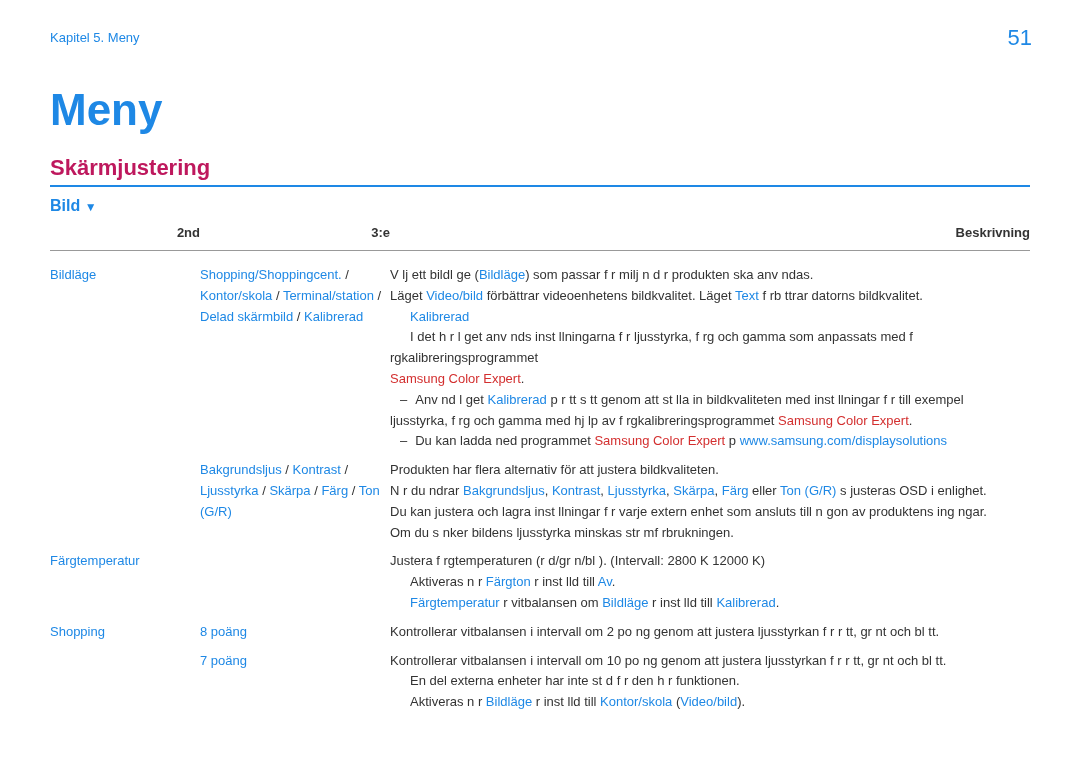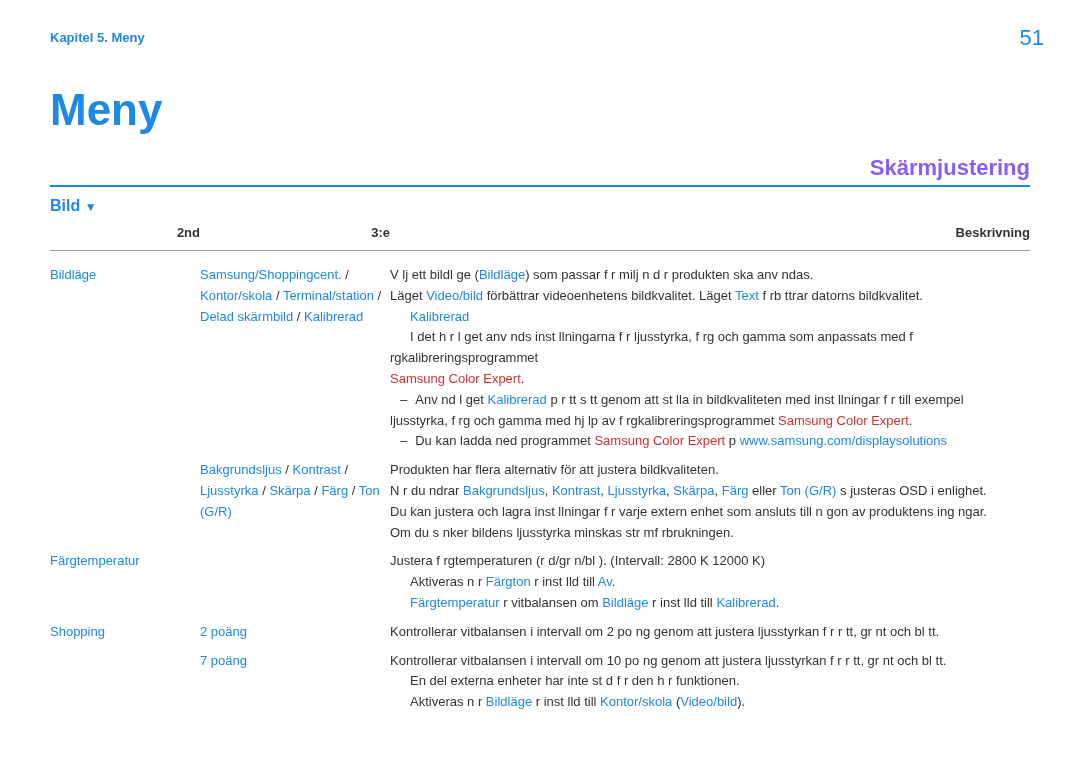--- a/index.html
+++ b/index.html
@@ -9,43 +9,42 @@
     color: #333;
     background: #fff;
     width: 1080px;
     height: 763px;
     padding: 30px 50px;
     position: relative;
   }
   .page-number {
     position: absolute;
     top: 25px;
-    right: 36px;
+    right: 48px;
     color: #1e88e5;
     font-size: 22px;
     font-weight: 400;
   }
   .chapter {
     color: #1e88e5;
     font-size: 13px;
-    font-weight: bold;
+    font-weight: normal;
     margin-bottom: 40px;
   }
   .heading {
     color: #1e88e5;
     font-size: 44px;
     font-weight: bold;
     margin-bottom: 20px;
   }
   .section {
-    color: #8b5cf6;
+    color: #be185d;
     font-size: 22px;
     font-weight: bold;
     margin-bottom: 4px;
-    text-align: right;
   }
   .hr-blue {
     border: none;
     border-top: 2px solid #1e88e5;
     margin-bottom: 10px;
     width: 980px;
   }
   .hr-gray {
     border: none;
     border-top: 1px solid #999;
@@ -114,21 +113,21 @@
   </tr>
   <tr>
         <td colspan="3" style="padding:0">
           <hr class="hr-gray">
         </td>
       </tr>
 
   <tr>
     <td class="blue">Bildläge</td>
     <td>
-      <span class="blue">Samsung/Shoppingcent.</span><span> / </span><br>
+      <span class="blue">Shopping/Shoppingcent.</span><span> / </span><br>
       <span class="blue">Kontor/skola</span><span> / </span>
       <span class="blue">Terminal/station</span><span> / </span><br>
       <span class="blue">Delad skärmbild</span><span> / </span>
       <span class="blue">Kalibrerad</span>
     </td>
     <td>
       <span>V lj ett bildl ge (</span><span class="blue">Bildläge</span><span>) som passar f r milj n d r produkten ska anv ndas.</span><br>
       <span>Läget </span><span class="blue">Video/bild</span><span> förbättrar videoenhetens bildkvalitet. Läget </span><span class="blue">Text</span><span> f rb ttrar datorns bildkvalitet.</span><br>
       <span class="blue indent">Kalibrerad</span><br>
       <span class="indent">I det h r l get anv nds inst llningarna f r ljusstyrka, f rg och gamma som anpassats med f rgkalibreringsprogrammet </span><br>
@@ -169,21 +168,21 @@
     <td></td>
     <td>
       <span>Justera f rgtemperaturen (r d/gr n/bl ). (Intervall: 2800 K 12000 K)</span><br>
       <span class="indent">Aktiveras n r </span><span class="blue">Färgton</span><span>  r inst lld till </span><span class="blue">Av</span><span>.</span><br>
       <span class="blue indent">Färgtemperatur</span><span>  r vitbalansen om </span><span class="blue">Bildläge</span><span>  r inst lld till </span><span class="blue">Kalibrerad</span><span>.</span>
     </td>
   </tr>
 
   <tr>
     <td class="blue">Shopping</td>
-    <td class="blue">2 poäng</td>
+    <td class="blue">8 poäng</td>
     <td>Kontrollerar vitbalansen i intervall om 2 po ng genom att justera ljusstyrkan f r r tt, gr nt och bl tt.</td>
   </tr>
 
   <tr>
     <td></td>
     <td class="blue">7 poäng</td>
     <td>
       <span>Kontrollerar vitbalansen i intervall om 10 po ng genom att justera ljusstyrkan f r r tt, gr nt och bl tt.</span><br>
       <span class="indent">En del externa enheter har inte st d f r den h r funktionen.</span><br>
       <span class="indent">Aktiveras n r </span><span class="blue">Bildläge</span><span>  r inst lld till </span><span class="blue">Kontor/skola</span><span> (</span><span class="blue">Video/bild</span><span>).</span>

